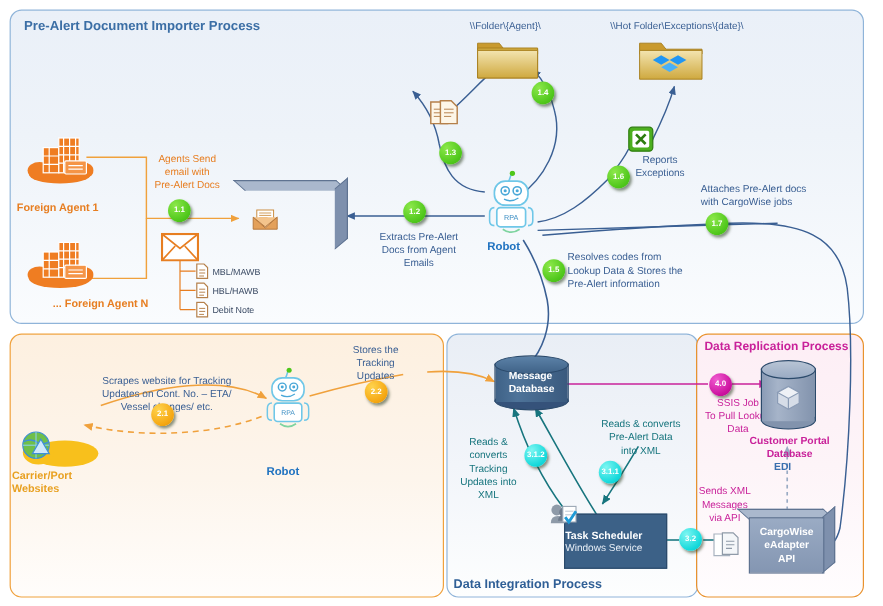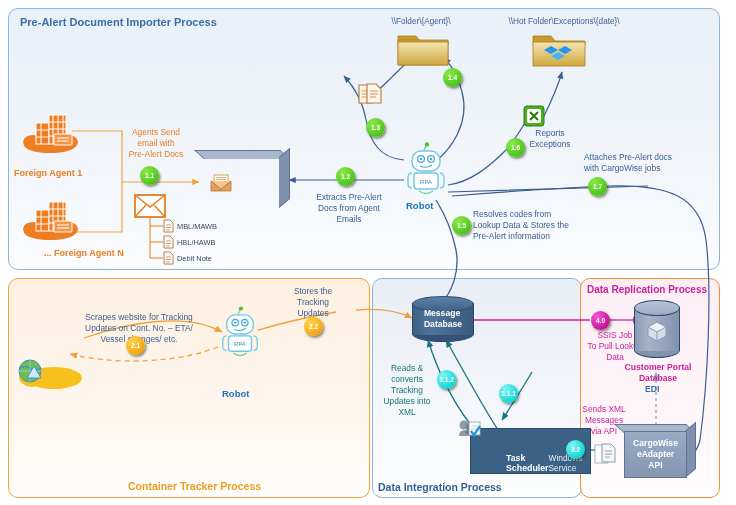--- a/index.html
+++ b/index.html
@@ -49,21 +49,21 @@
       background:linear-gradient(180deg,#9aabc4,#8496b2);border:1px solid #5f7391;
       display:flex;flex-direction:column;align-items:center;justify-content:center;}
   .box3d .top{position:absolute;left:0;top:0;height:8px;right:0;
       background:#aab8cd;transform:skewX(48deg);transform-origin:bottom left;border:1px solid #5f7391;border-bottom:none;}
   .box3d .side{position:absolute;right:0;top:7px;bottom:0;width:10px;
       background:#7e90ad;transform:skewY(-40deg);transform-origin:top left;border:1px solid #5f7391;border-left:none;}
   .box3d .txt{position:relative;z-index:3;color:#fff;font-size:8.6px;text-align:center;line-height:11px;font-weight:bold;}
 
   
   .flatbox{position:absolute;background:#3c6187;border:1px solid #2b4a6b;
-      display:flex;flex-direction:row;align-items:flex-end;justify-content:center;padding-left:35px;}
+      display:flex;flex-direction:column;align-items:flex-start;justify-content:center;}
   .flatbox .t1{color:#fff;font-size:8.8px;font-weight:bold;}
   .flatbox .t2{color:#e7eef6;font-size:8.4px;}
 
   
   .cyl{position:absolute;}
   .cyl .body{position:absolute;left:0;right:0;top:7px;bottom:7px;
       background:linear-gradient(90deg,#3f6287,#4e7399 30%,#3a5a7e);
       border-left:1px solid #2b4a6b;border-right:1px solid #2b4a6b;}
   .cyl .cap{position:absolute;left:0;right:0;top:0;height:14px;border-radius:50%;
       background:linear-gradient(180deg,#5c82a8,#3f6287);border:1px solid #2b4a6b;}
@@ -83,21 +83,20 @@
 <body>
 
 <div id="stage">
 
   <div class="panel p1"></div>
   <div class="panel p2"></div>
   <div class="panel p3"></div>
   <div class="panel p4"></div>
 
   <div class="panel-title p1t">Pre-Alert Document Importer Process</div>
-  <div class="panel-title p2t">Container Tracker Process</div>
   <div class="panel-title p3t">Data Integration Process</div>
   <div class="panel-title p4t">Data Replication Process</div>
 
   <svg id="wires">
     <defs>
       <marker id="ab" markerWidth="7" markerHeight="7" refX="5.6" refY="2.6" orient="auto">
         <path d="M0,0 L6,2.6 L0,5.2 z" fill="#3a5f93"></path>
         </marker>
       <marker id="ao" markerWidth="7" markerHeight="7" refX="5.6" refY="2.6" orient="auto">
         <path d="M0,0 L6,2.6 L0,5.2 z" fill="#f0a13c"></path>
@@ -325,20 +324,22 @@
     <svg width="70" height="36" viewBox="0 0 70 36">
       <ellipse cx="40" cy="20" rx="28" ry="11" fill="#f8c01c"></ellipse>
       <ellipse cx="18" cy="19" rx="13" ry="10" fill="#f8c01c"></ellipse>
       <circle cx="16" cy="13" r="11" fill="#6fbf4a"></circle>
       <circle cx="16" cy="13" r="11" fill="none" stroke="#3f8fd6" stroke-width="1"></circle>
       <path d="M6,10 q6,-3 12,1 q5,2 9,-1" stroke="#3f8fd6" stroke-width="1.2" fill="none"></path>
       <path d="M16,2 L16,24 M5,13 L27,13" stroke="#8fd1ff" stroke-width=".8"></path>
       <path d="M13,20 L20,8 L27,20 z" fill="#cfe9fb" stroke="#3f8fd6" stroke-width="1"></path>
     </svg>
   </div>
+  <div class="lbl b" style="left:10px;top:391px;width:70px;color:#e8a020;font-size:9px;white-space:pre-line;">Carrier/Port
+Websites</div>
 
   <div class="lbl c" style="left:68px;top:312px;width:142px;white-space:pre-line;">Scrapes website for Tracking
 Updates on Cont. No. – ETA/
 Vessel changes/ etc.</div>
   <div class="lbl c" style="left:281px;top:286px;width:64px;white-space:pre-line;">Stores the
 Tracking
 Updates</div>
 
   <div class="icn" style="left:218px;top:306px;">
     <svg width="44" height="56" viewBox="0 0 46 58">
@@ -368,20 +369,23 @@
     <div class="cap"></div>
     <div class="txt" style="white-space:pre-line;">Message
 Database</div>
   </div>
 
   <div class="lbl teal c" style="left:376px;top:363px;width:62px;white-space:pre-line;">Reads &amp;
 converts
 Tracking
 Updates into
 XML</div>
+  <div class="lbl teal c" style="left:490px;top:348px;width:88px;white-space:pre-line;">Reads &amp; converts
+Pre-Alert Data
+into XML</div>
 
   <div class="flatbox" style="left:470px;top:428px;width:84px;height:44px;">
     <div class="t1">Task Scheduler</div>
     <div class="t2">Windows Service</div>
   </div>
   <div class="icn" style="left:457px;top:418px;z-index:6;">
     <svg width="24" height="22" viewBox="0 0 24 22">
       <circle cx="7" cy="7" r="4.5" fill="#8e9aa8"></circle>
       <circle cx="13" cy="9" r="4" fill="#6e7b8c"></circle>
       <path d="M2,18 q0,-6 6,-6 q6,0 6,6 z" fill="#8e9aa8"></path>

